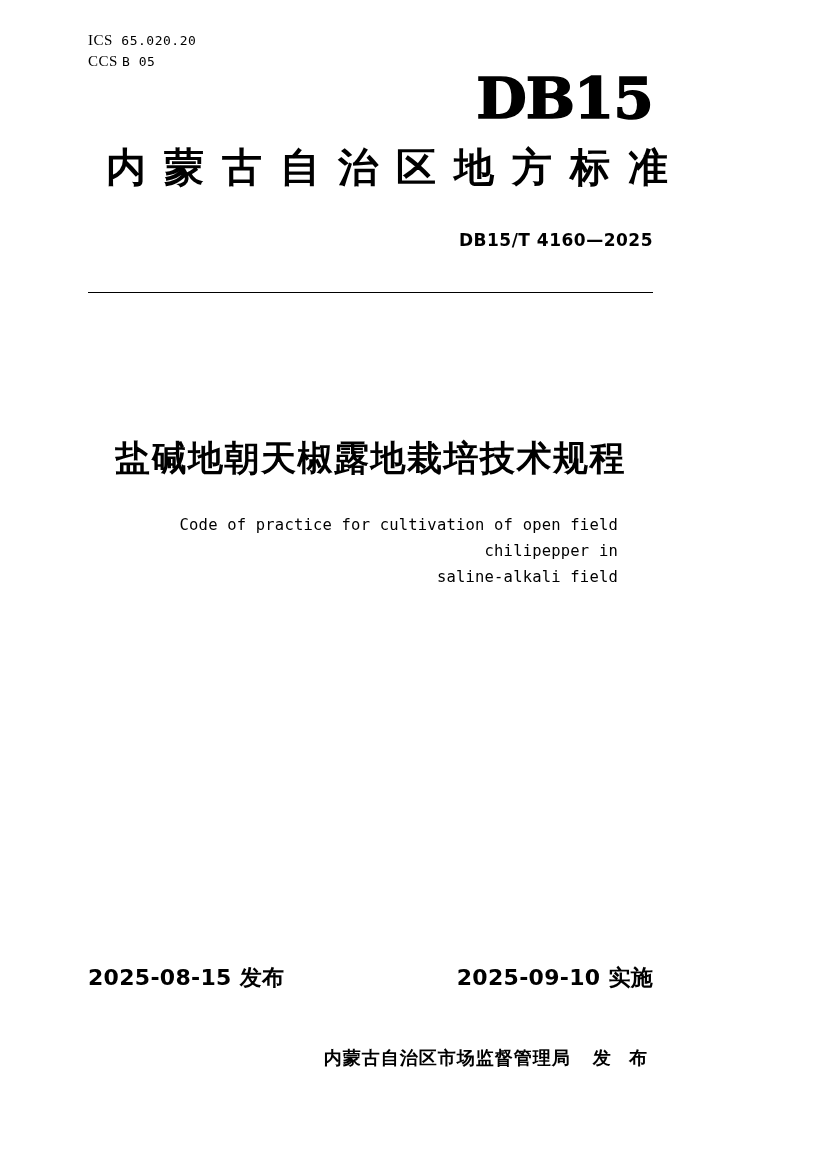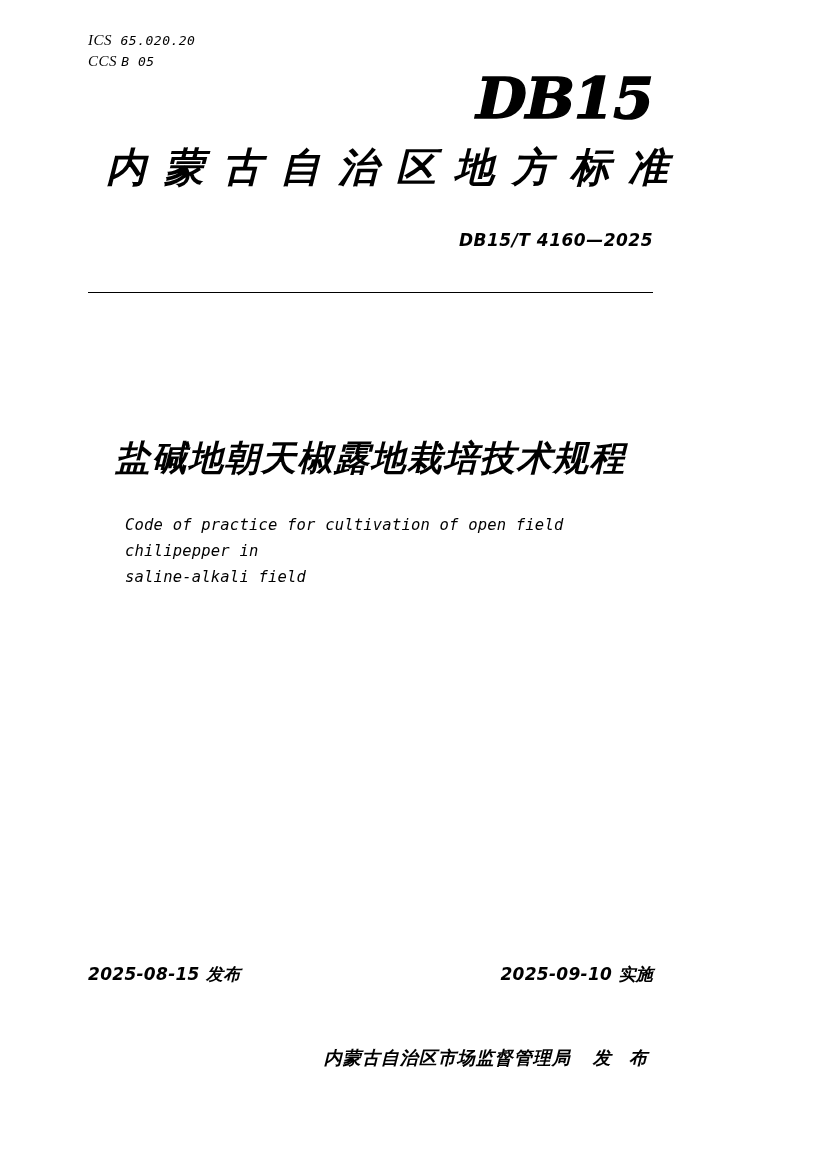--- a/index.html
+++ b/index.html
@@ -13,21 +13,20 @@
     position: relative;
     font-family: "Liberation Serif", serif;
     color: #000000;
     overflow: hidden;
   }
   .page {
     position: absolute;
     inset: 0;
     width: 728px;
     height: 1151px;
-    font-style: italic;
   }
 
   
   .codes {
     position: absolute;
     left: 88px;
     top: 30px;
     font-family: "Liberation Serif", serif;
     font-size: 15px;
     line-height: 21px;
@@ -108,39 +107,39 @@
     font-size: 35px;
     letter-spacing: 1.5px;
   }
 
   
   .en-title {
     position: absolute;
     left: 125px;
     right: 110px;
     top: 512px;
-    text-align: left;
+    text-align: right;
     font-family: "DejaVu Sans Mono", monospace;
     font-size: 15.5px;
     line-height: 26px;
     letter-spacing: 0.2px;
   }
 
   
   .dates {
     position: absolute;
     left: 88px;
     right: 75px;
     top: 963px;
     display: flex;
     justify-content: space-between;
     align-items: baseline;
     font-family: "DejaVu Sans", sans-serif;
     font-weight: 700;
-    font-size: 17px;
+    font-size: 22px;
     letter-spacing: 0.3px;
   }
 
   
   .publisher {
     position: absolute;
     left: 88px;
     right: 75px;
     top: 1046px;
     text-align: right;

